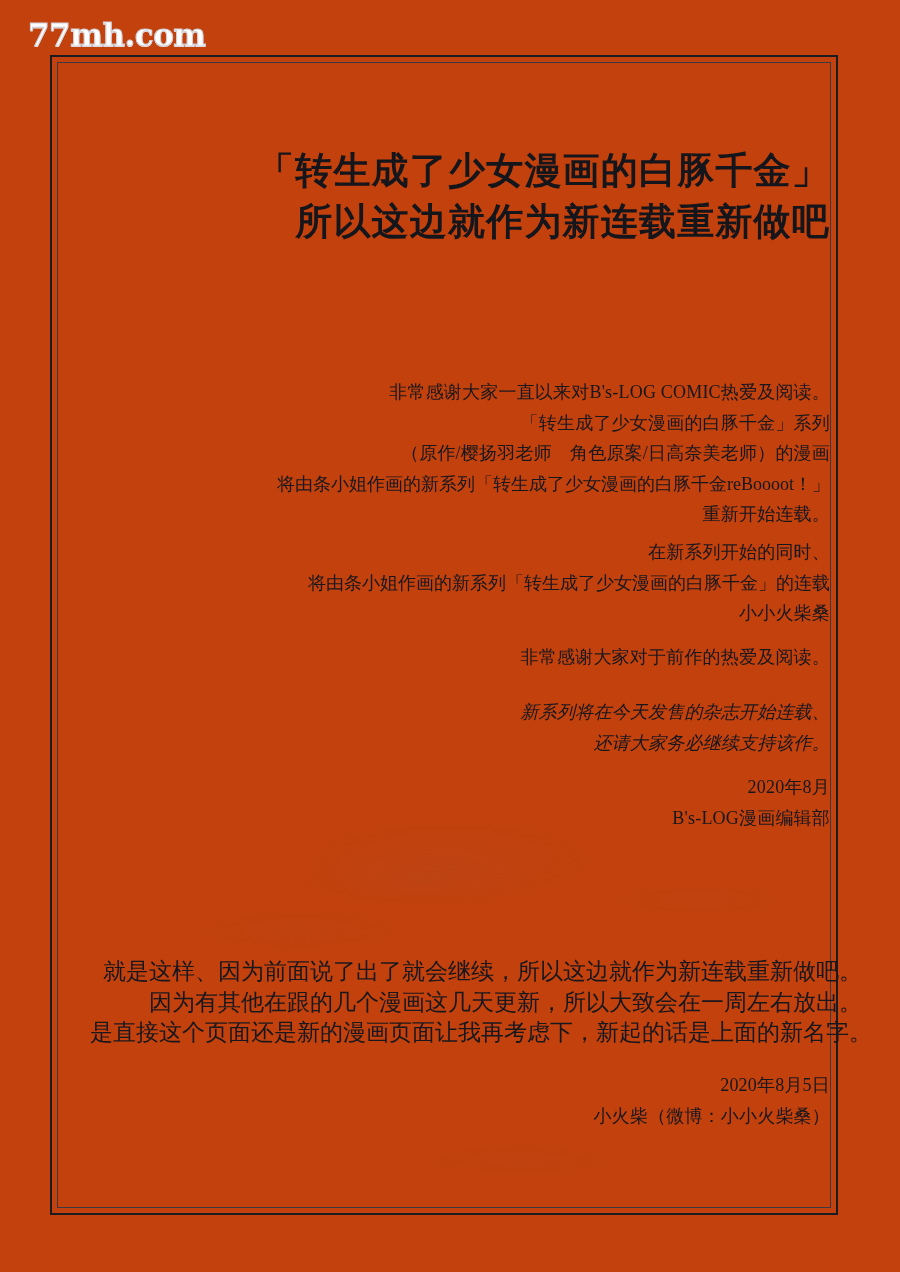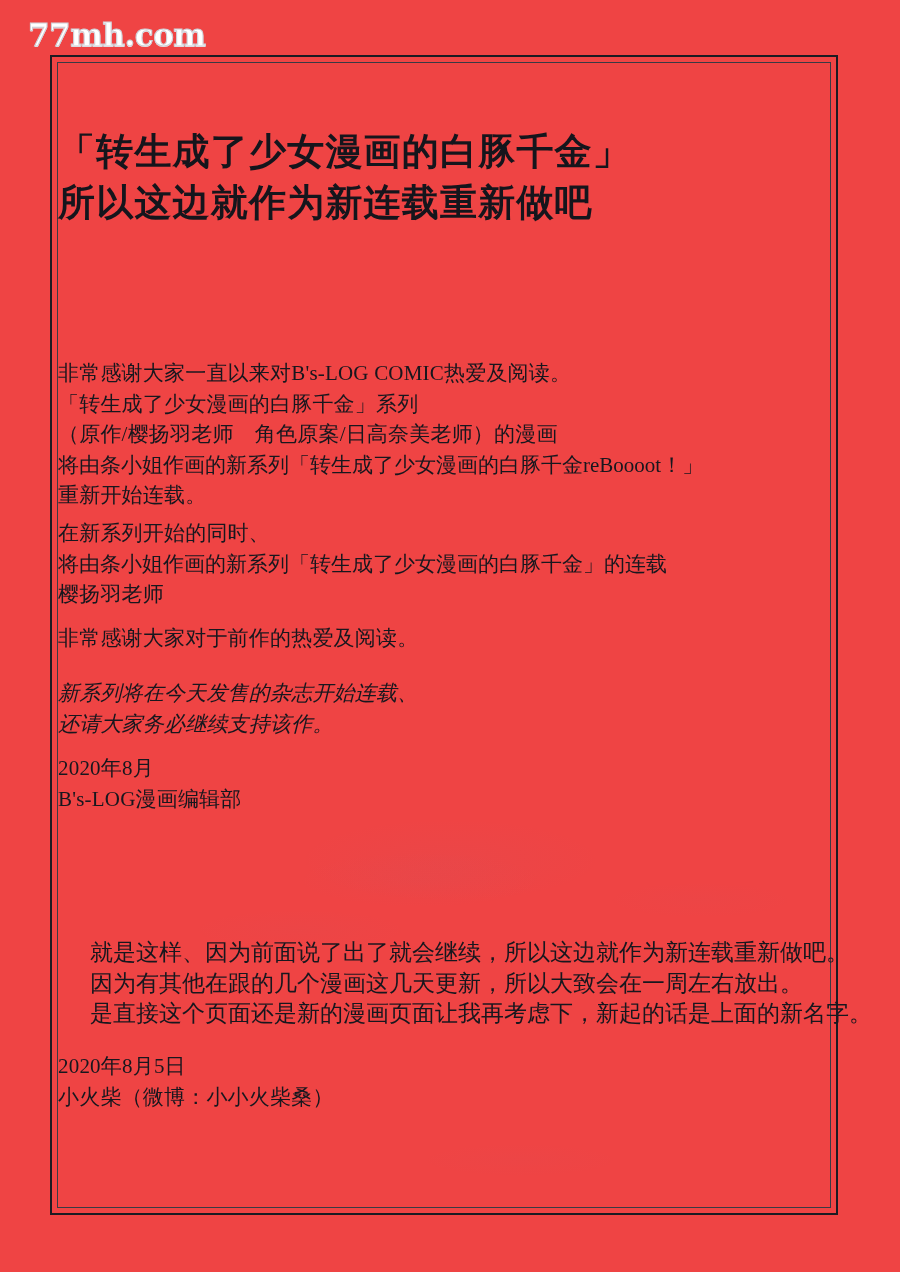--- a/index.html
+++ b/index.html
@@ -14,21 +14,21 @@
     overflow: hidden;
     font-family: "Liberation Serif", "DejaVu Serif", serif;
     color: #1a1a1f;
     -webkit-font-smoothing: antialiased;
   }
 
   
   .page {
     position: absolute;
     inset: 0;
-    background: #ef4444;
+    background: #c2410c;
   }
 
   
   .scan-noise {
     position: absolute;
     inset: 0;
     pointer-events: none;
     background:
       radial-gradient(ellipse 220px 60px at 450px 860px, rgba(120,120,160,.035), rgba(255,255,255,0) 70%),
       radial-gradient(ellipse 180px 40px at 420px 880px, rgba(120,120,160,.030), rgba(255,255,255,0) 70%),
@@ -70,43 +70,43 @@
     right: 5px;
     bottom: 5px;
     border: 1px solid #3a3a44;
     box-sizing: border-box;
   }
 
   
   .content {
     position: absolute;
     left: 58px;
-    top: 48px;
+    top: 67px;
     width: 772px;
     height: 1144px;
     box-sizing: border-box;
-    text-align: left;
+    text-align: right;
   }
 
   .title-block {
     position: absolute;
     left: 0;
     top: 78px;
     width: 100%;
   }
   .title-line {
     font-weight: 700;
     font-size: 37px;
     line-height: 51px;
     letter-spacing: 1.2px;
     color: #15151c;
     white-space: nowrap;
   }
   .para {
-    font-size: 21px;
+    font-size: 18px;
     line-height: 30.5px;
     letter-spacing: 0.2px;
     color: #17171e;
     white-space: nowrap;
   }
   .para.wide { letter-spacing: 0px; }
 
   .p-intro  { position: absolute; left: 0; top: 310px; width: 100%; }
   .p-mid    { position: absolute; left: 0; top: 470px; width: 100%; }
   .p-thanks { position: absolute; left: 0; top: 575px; width: 100%; }
@@ -147,21 +147,21 @@
       <div class="para">非常感谢大家一直以来对B's-LOG COMIC热爱及阅读。</div>
       <div class="para">「转生成了少女漫画的白豚千金」系列</div>
       <div class="para">（原作/樱扬羽老师　角色原案/日高奈美老师）的漫画</div>
       <div class="para wide">将由条小姐作画的新系列「转生成了少女漫画的白豚千金reBoooot！」</div>
       <div class="para">重新开始连载。</div>
     </div>
 
     <div class="p-mid">
       <div class="para">在新系列开始的同时、</div>
       <div class="para wide">将由条小姐作画的新系列「转生成了少女漫画的白豚千金」的连载</div>
-      <div class="para">樱扬羽老师</div>
+      <div class="para">小小火柴桑</div>
     </div>
 
     <div class="p-thanks">
       <div class="para">非常感谢大家对于前作的热爱及阅读。</div>
     </div>
 
     <div class="p-new">
       <div class="para">新系列将在今天发售的杂志开始连载、</div>
       <div class="para">还请大家务必继续支持该作。</div>
     </div>

